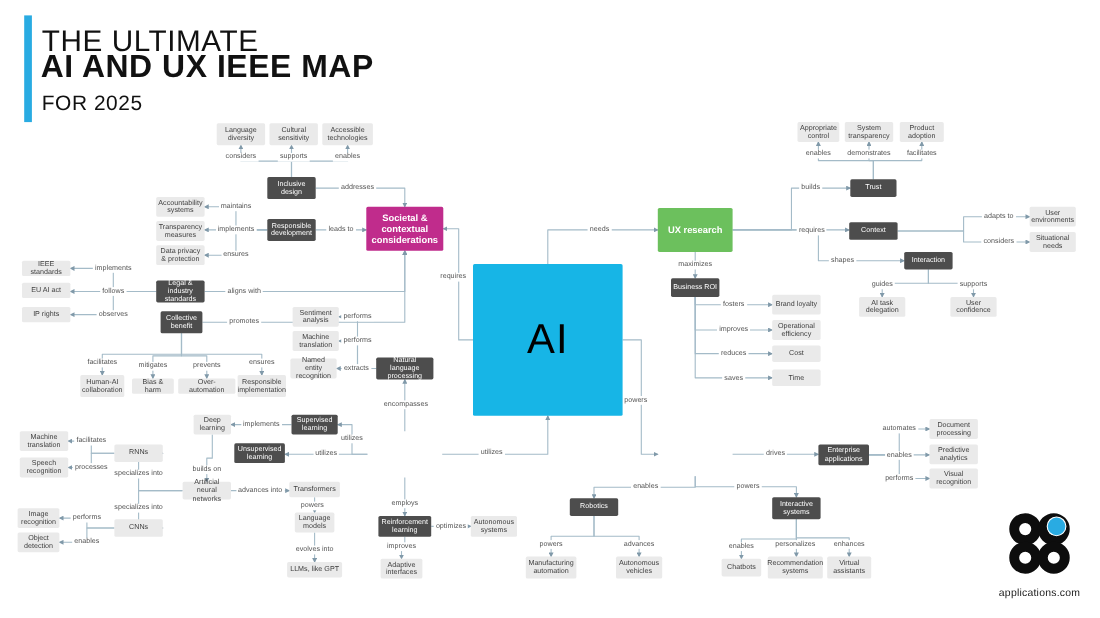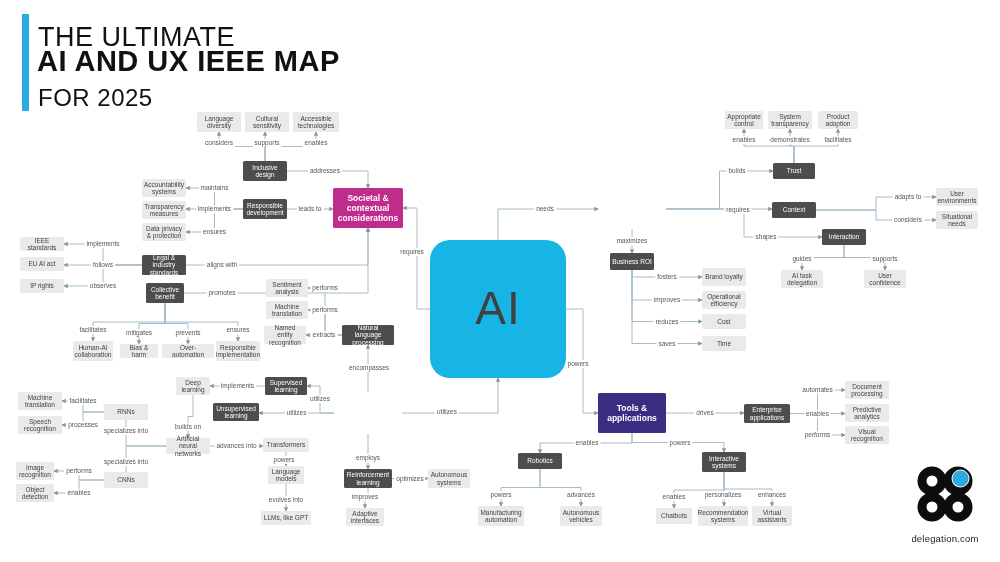--- a/index.html
+++ b/index.html
@@ -1,30 +1,30 @@
 <!DOCTYPE html>
 <html><head>
 <meta charset="utf-8">
 <style>
   html,body{margin:0;padding:0;background:#fff;}
   .canvas{position:relative;width:1000px;height:562px;background:#ffffff;overflow:hidden;
           font-family:"Liberation Sans", sans-serif;}
   .accent-bar{position:absolute;left:22px;top:14px;width:7px;height:97px;background:#29abe2;}
   .t1{position:absolute;left:38px;top:22px;font-size:27px;color:#111;letter-spacing:.5px;}
   .t2{position:absolute;left:37px;top:45px;font-size:29px;font-weight:bold;color:#111;letter-spacing:.5px;}
-  .t3{position:absolute;left:38px;top:84px;font-size:24px;color:#111;letter-spacing:.5px;}
+  .t3{position:absolute;left:38px;top:84px;font-size:19px;color:#111;letter-spacing:.5px;}
   #edges-layer{position:absolute;left:0;top:0;z-index:1;}
   #labels-layer,#nodes-layer{position:absolute;left:0;top:0;width:1000px;height:562px;z-index:3;pointer-events:none;}
   #labels-layer{z-index:2;}
   .node{position:absolute;display:flex;align-items:center;justify-content:center;text-align:center;
         box-sizing:border-box;border-radius:1.5px;padding:1px 2px;line-height:1.12;}
   .kind-light{background:#eaeaea;color:#3f3f3f;font-size:6.5px;}
   .kind-dark{background:#4d4d4d;color:#ffffff;font-size:6.5px;}
   .kind-branch{color:#fff;font-weight:bold;font-size:8.5px;line-height:1.2;}
-  .kind-center{color:#404040;font-size:46px;font-weight:400;letter-spacing:1px;border-radius:20px;}
+  .kind-center{color:#000000;font-size:38px;font-weight:400;letter-spacing:1px;}
   .edge-label{position:absolute;transform:translate(-50%,-50%);background:#fff;color:#555;
               font-size:6.5px;line-height:8px;padding:0 2px;white-space:nowrap;}
   .logo{position:absolute;left:903px;top:462px;width:84px;text-align:center;}
   .logo-text{font-size:9.5px;color:#1a1a1a;margin-top:3px;letter-spacing:.2px;}
 </style>
 </head>
 <body>
 
 <div class="canvas">
   <div>
@@ -176,21 +176,21 @@
       <div class="edge-label" style="left: 680px; top: 443px;">powers</div>
       <div class="edge-label" style="left: 501px; top: 495px;">powers</div>
       <div class="edge-label" style="left: 581px; top: 495px;">advances</div>
       <div class="edge-label" style="left: 674px; top: 497px;">enables</div>
       <div class="edge-label" style="left: 723px; top: 495px;">personalizes</div>
       <div class="edge-label" style="left: 772px; top: 495px;">enhances</div>
     </div>
   <div id="nodes-layer">
       <div class="node kind-center" style="left: 430px; top: 240px; width: 136px; height: 138px; background: rgb(23, 181, 230);">AI</div>
       <div class="node kind-branch" style="left: 333px; top: 188px; width: 70px; height: 40px; background: rgb(192, 44, 140);">Societal &amp; contextual considerations</div>
-      <div class="node kind-branch" style="left: 598px; top: 393px; width: 68px; height: 40px; background: rgb(59, 45, 130);">Tools &amp; applications</div>
+      <div class="node kind-branch" style="left: 598px; top: 189px; width: 68px; height: 40px; background: rgb(108, 192, 93);">UX research</div>
       <div class="node kind-light" style="left: 197px; top: 112px; width: 44px; height: 20px; background: rgb(234, 234, 234);">Language diversity</div>
       <div class="node kind-light" style="left: 245px; top: 112px; width: 44px; height: 20px; background: rgb(234, 234, 234);">Cultural sensitivity</div>
       <div class="node kind-light" style="left: 293px; top: 112px; width: 46px; height: 20px; background: rgb(234, 234, 234);">Accessible technologies</div>
       <div class="node kind-dark" style="left: 243px; top: 161px; width: 44px; height: 20px; background: rgb(77, 77, 77);">Inclusive design</div>
       <div class="node kind-dark" style="left: 243px; top: 199px; width: 44px; height: 20px; background: rgb(77, 77, 77);">Responsible development</div>
       <div class="node kind-light" style="left: 142px; top: 179px; width: 44px; height: 18px; background: rgb(234, 234, 234);">Accountability systems</div>
       <div class="node kind-light" style="left: 142px; top: 201px; width: 44px; height: 18px; background: rgb(234, 234, 234);">Transparency measures</div>
       <div class="node kind-light" style="left: 142px; top: 223px; width: 44px; height: 18px; background: rgb(234, 234, 234);">Data privacy &amp; protection</div>
       <div class="node kind-dark" style="left: 142px; top: 255px; width: 44px; height: 20px; background: rgb(77, 77, 77);">Legal &amp; industry standards</div>
       <div class="node kind-dark" style="left: 146px; top: 283px; width: 38px; height: 20px; background: rgb(77, 77, 77);">Collective benefit</div>
@@ -250,15 +250,15 @@
     </div>
 
   <div class="logo">
     <svg width="64" height="64" viewBox="0 0 64 64">
       <circle cx="19" cy="19" r="10" fill="none" stroke="#0d0d0d" stroke-width="9"></circle>
       <circle cx="45" cy="19" r="10" fill="none" stroke="#0d0d0d" stroke-width="9"></circle>
       <circle cx="19" cy="45" r="10" fill="none" stroke="#0d0d0d" stroke-width="9"></circle>
       <circle cx="45" cy="45" r="10" fill="none" stroke="#0d0d0d" stroke-width="9"></circle>
       <circle cx="47.5" cy="16.5" r="8.5" fill="#29abe2" stroke="#ffffff" stroke-width="1"></circle>
     </svg>
-    <div class="logo-text">delegation.com</div>
+    <div class="logo-text">applications.com</div>
   </div>
 </div>
 
 </body></html>

